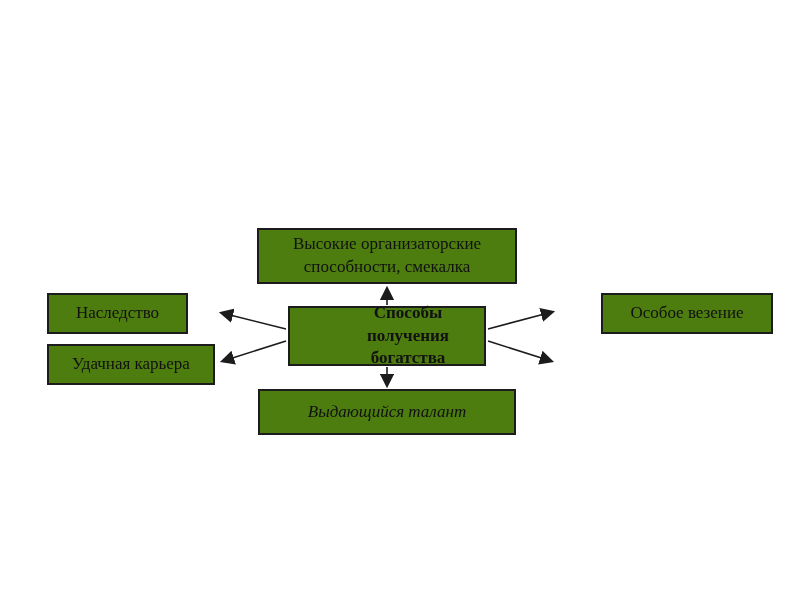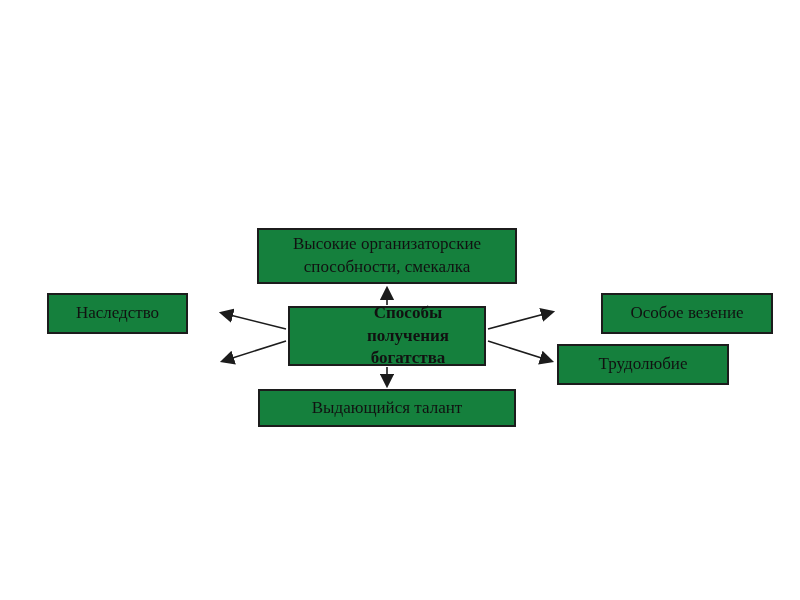--- a/index.html
+++ b/index.html
@@ -12,42 +12,42 @@
     width: 800px;
     height: 600px;
     background: #ffffff;
     font-family: "Liberation Serif", "DejaVu Serif", serif;
     color: #111111;
     overflow: hidden;
   }
   .node {
     position: absolute;
     border: 2px solid #1c1c1c;
-    background: #15803d;
+    background: #4d7c0f;
     display: flex;
     align-items: center;
     justify-content: center;
     text-align: center;
     font-size: 17px;
     line-height: 1.35;
     white-space: pre-line;
     box-sizing: border-box;
     padding: 2px 6px;
   }
   .node.center {
     font-weight: bold;
     font-size: 17px;
   }
   .node.top-node    { left: 257px; top: 228px; width: 260px; height: 56px; }
   .node.center-node { left: 288px; top: 306px; width: 198px; height: 60px; padding-left: 48px; }
   .node.left-top    { left: 47px;  top: 293px; width: 141px; height: 41px; }
   .node.left-bot    { left: 47px;  top: 344px; width: 168px; height: 41px; }
   .node.right-top   { left: 557px; top: 293px; width: 172px; height: 41px; margin-left: 44px; }
   .node.right-bot   { left: 557px; top: 344px; width: 172px; height: 41px; }
-  .node.bottom-node { left: 258px; top: 389px; width: 258px; height: 38px; }
+  .node.bottom-node { left: 258px; top: 389px; width: 258px; height: 46px; font-style: italic; }
   svg.arrows {
     position: absolute;
     left: 0;
     top: 0;
     width: 800px;
     height: 600px;
     pointer-events: none;
   }
   svg.arrows line {
     stroke: #1c1c1c;
@@ -71,23 +71,23 @@
     <line x1="286" y1="341" x2="223" y2="361" marker-end="url(#arrowhead)"></line>
     <line x1="488" y1="329" x2="552" y2="312" marker-end="url(#arrowhead)"></line>
     <line x1="488" y1="341" x2="551" y2="361" marker-end="url(#arrowhead)"></line>
   </svg>
 
   <div class="node top-node">Высокие организаторские
 способности, смекалка</div>
 
   <div class="node left-top">Наследство</div>
 
+  <div class="node left-bot">Удачная карьера</div>
 
   <div class="node center center-node">Способы
 получения богатства</div>
 
   <div class="node right-top">Особое везение</div>
 
-  <div class="node right-bot">Трудолюбие</div>
 
   <div class="node bottom-node">Выдающийся талант</div>
 
 </div>
 
 </body></html>

